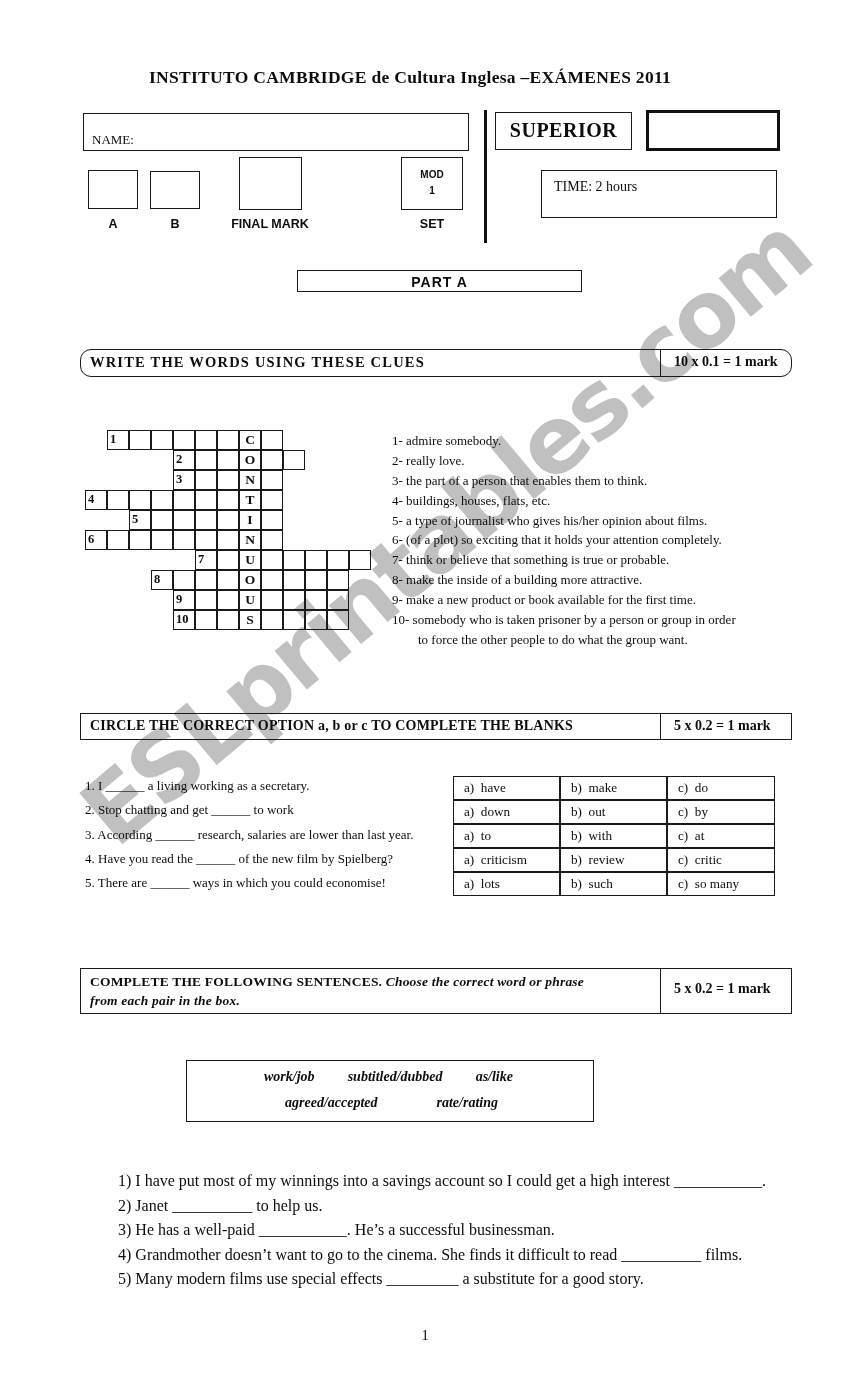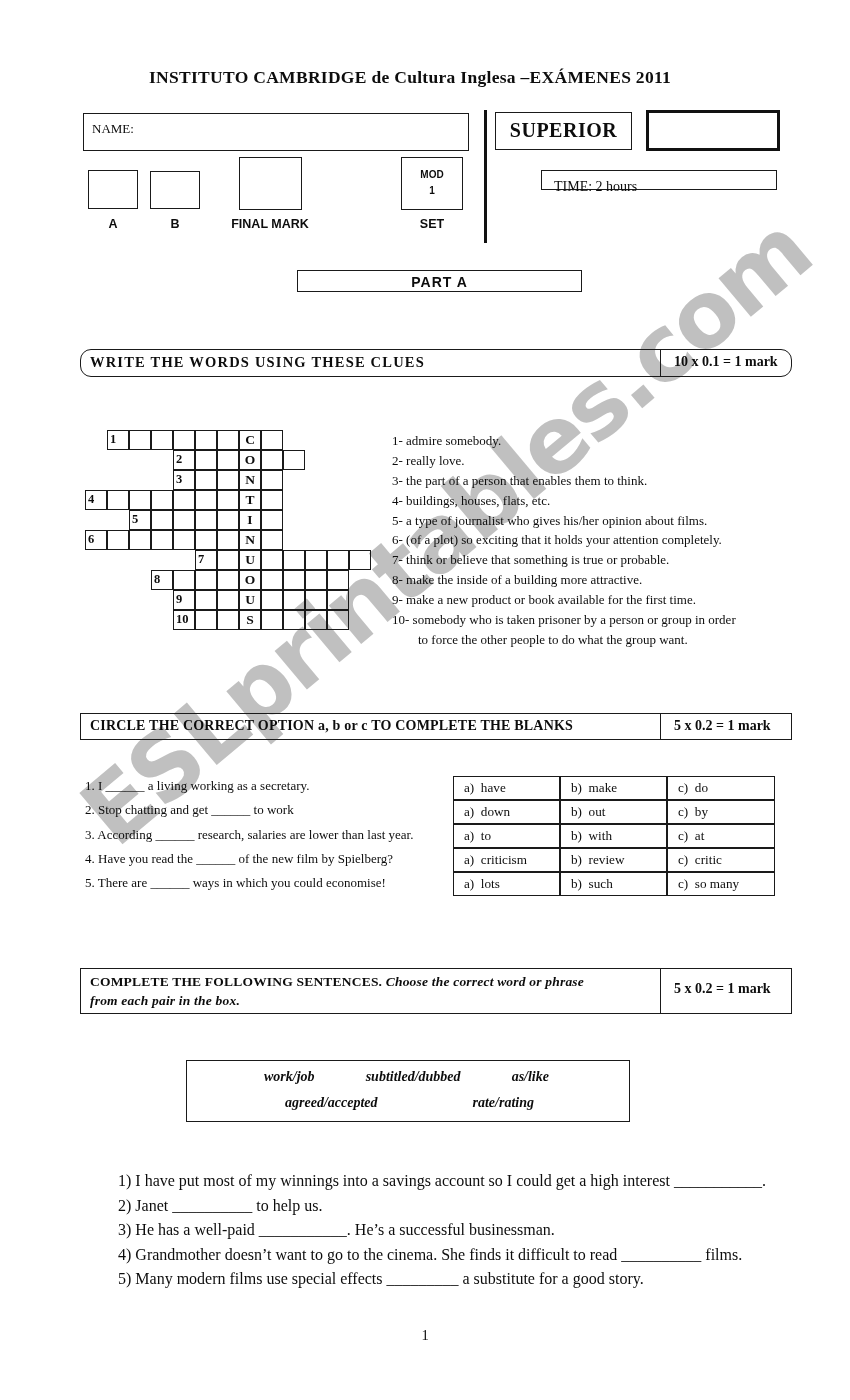--- a/index.html
+++ b/index.html
@@ -6,36 +6,36 @@
   .page{position:relative;width:850px;height:1400px;background:#ffffff;margin:0 auto;
         font-family:"Liberation Serif",serif;color:#0d0d0d;overflow:hidden;}
   .page > *{position:absolute;z-index:1;box-sizing:border-box;}
   
   .watermark{z-index:0;left:96px;top:780px;font-family:"DejaVu Sans",sans-serif;
              font-weight:bold;font-size:92px;letter-spacing:-3px;color:#b6b6b6;opacity:.85;
              transform:rotate(-40deg);transform-origin:0 50%;white-space:nowrap;line-height:1;}
   
   .title{left:85px;top:67px;width:650px;text-align:center;font-weight:bold;font-size:17.5px;letter-spacing:.3px;}
   .box{border:1.5px solid #1a1a1a;background:transparent;}
-  .name-box{left:83px;top:113px;width:386px;height:38px;font-size:13px;padding:7px 0 0 8px;}
+  .name-box{left:83px;top:113px;width:386px;height:38px;font-size:13px;padding:18px 0 0 8px;}
   .superior-box{left:495px;top:112px;width:137px;height:38px;text-align:center;
                 font-weight:bold;font-size:20px;padding-top:6px;letter-spacing:.5px;}
   .score-box{left:646px;top:110px;width:134px;height:41px;border:3px solid #111;}
   .box-a{left:88px;top:170px;width:50px;height:39px;}
   .box-b{left:150px;top:171px;width:50px;height:38px;}
   .box-final{left:239px;top:157px;width:63px;height:53px;}
   .box-mod{left:401px;top:157px;width:62px;height:53px;text-align:center;
            font-family:"Liberation Sans",sans-serif;font-weight:bold;font-size:10px;
            line-height:16px;padding-top:9px;}
   .blabel{top:217px;text-align:center;font-family:"Liberation Sans",sans-serif;
           font-weight:bold;font-size:12.5px;}
   .lab-a{left:88px;width:50px;} .lab-b{left:150px;width:50px;}
   .lab-final{left:210px;width:120px;} .lab-set{left:401px;width:62px;}
   .vdivider{left:484px;top:110px;width:2.5px;height:133px;background:#111;}
-  .time-box{left:541px;top:170px;width:236px;height:20px;font-size:14px;padding:8px 0 0 12px;}
+  .time-box{left:541px;top:170px;width:236px;height:48px;font-size:14px;padding:8px 0 0 12px;}
   .part-a{left:297px;top:270px;width:285px;height:22px;border:1.5px solid #1a1a1a;
           text-align:center;font-family:"Liberation Sans",sans-serif;font-weight:bold;
           font-size:14px;letter-spacing:1px;padding-top:3px;}
   
   .sec-bar{left:80px;width:712px;border:1.5px solid #1a1a1a;display:flex;}
   .sec-bar .sec-title{width:579px;padding:4px 8px 0 9px;font-weight:bold;font-size:14.5px;letter-spacing:.6px;box-sizing:border-box;}
   .sec-bar .sec-marks{flex:1;border-left:1.5px solid #1a1a1a;font-weight:bold;font-size:14px;
                       padding:4px 0 0 13px;white-space:nowrap;box-sizing:border-box;}
   .sec1{top:349px;height:28px;border-radius:11px;} .sec1 .sec-title{letter-spacing:1.2px;}
   .sec2{top:713px;height:27px;} .sec2 .sec-title{letter-spacing:.2px;font-size:14px;}
@@ -54,21 +54,21 @@
   .clue.indent{padding-left:26px;}
   
   .mcq{left:85px;top:774px;width:380px;font-size:13px;}
   .mcq .line{height:24.3px;line-height:24.3px;white-space:nowrap;}
   .opt-table{left:453px;top:776px;}
   .opt-row{display:flex;}
   .opt-cell{border:1px solid #1a1a1a;height:24px;padding:3px 0 0 10px;font-size:13.2px;
             white-space:pre;box-sizing:border-box;}
   .opt-c1{width:107px;} .opt-c2{width:107px;} .opt-c3{width:108px;}
   
-  .word-box{left:186px;top:1060px;width:444px;height:62px;border:1.5px solid #1a1a1a;
+  .word-box{left:186px;top:1060px;width:408px;height:62px;border:1.5px solid #1a1a1a;
             font-size:14px;font-style:italic;font-weight:bold;}
   .wb-row{display:flex;justify-content:space-between;}
   .wb-row1{margin:8px 80px 0 77px;}
   .wb-row2{margin:10px 95px 0 98px;}
   .final{left:118px;top:1169px;width:700px;font-size:16px;}
   .final .line{height:24.5px;line-height:24.5px;white-space:nowrap;}
   .page-num{left:0;top:1327px;width:850px;text-align:center;font-size:14.5px;}
 </style>
 </head>
 <body>

